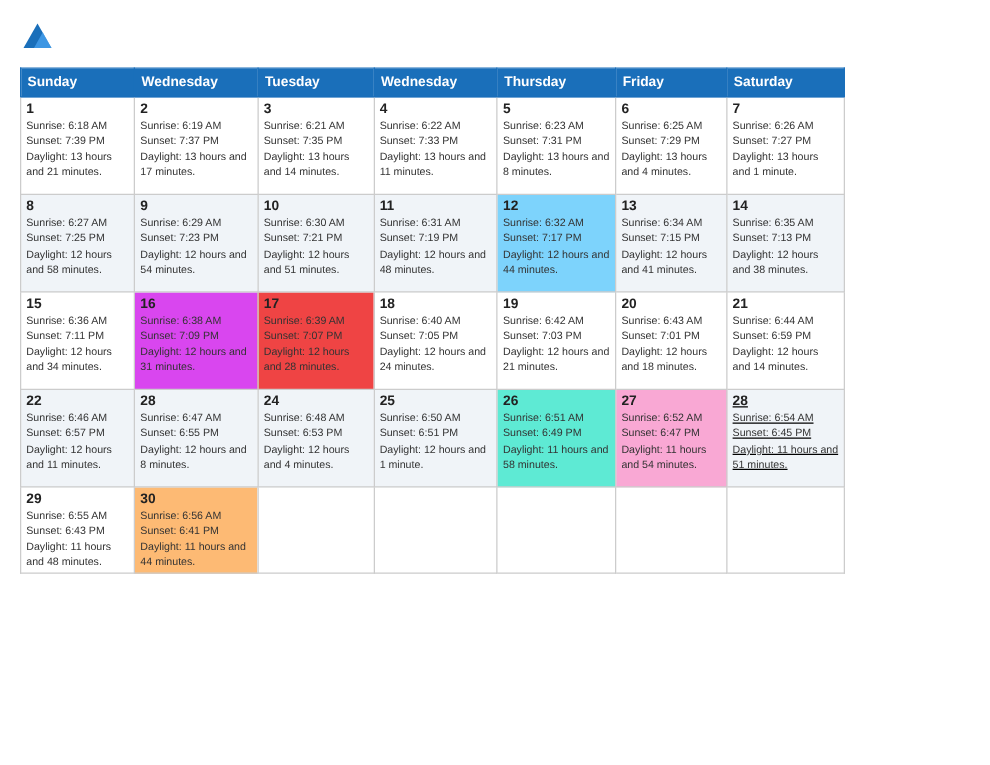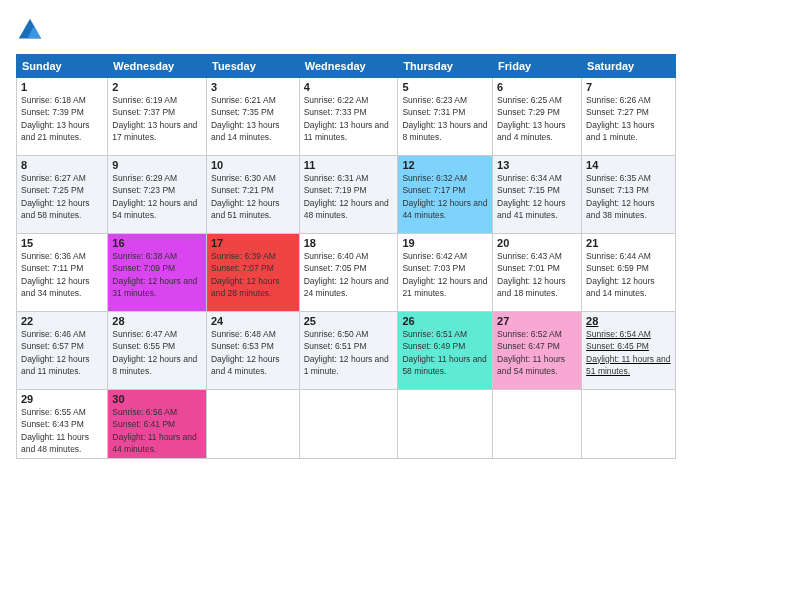--- a/index.html
+++ b/index.html
@@ -252,21 +252,21 @@
           <td style="background: rgb(240, 244, 248); text-decoration: underline;">
             <span class="day-num">28</span>
             <div class="day-detail">Sunrise: 6:54 AM<br>Sunset: 6:45 PM<br>Daylight: 11 hours and 51 minutes.</div>
           </td>
         </tr>
         <tr class="last-row">
           <td style="background: rgb(255, 255, 255);">
             <span class="day-num">29</span>
             <div class="day-detail">Sunrise: 6:55 AM<br>Sunset: 6:43 PM<br>Daylight: 11 hours and 48 minutes.</div>
           </td>
-          <td style="background: #ec4899; margin-left: 32px;">
+          <td style="background: #fdba74; margin-left: 32px;">
             <span class="day-num">30</span>
             <div class="day-detail">Sunrise: 6:56 AM<br>Sunset: 6:41 PM<br>Daylight: 11 hours and 44 minutes.</div>
           </td>
           <td class="empty"></td>
           <td class="empty"></td>
           <td class="empty"></td>
           <td class="empty"></td>
           <td class="empty"></td>
         </tr>
       </tbody>

